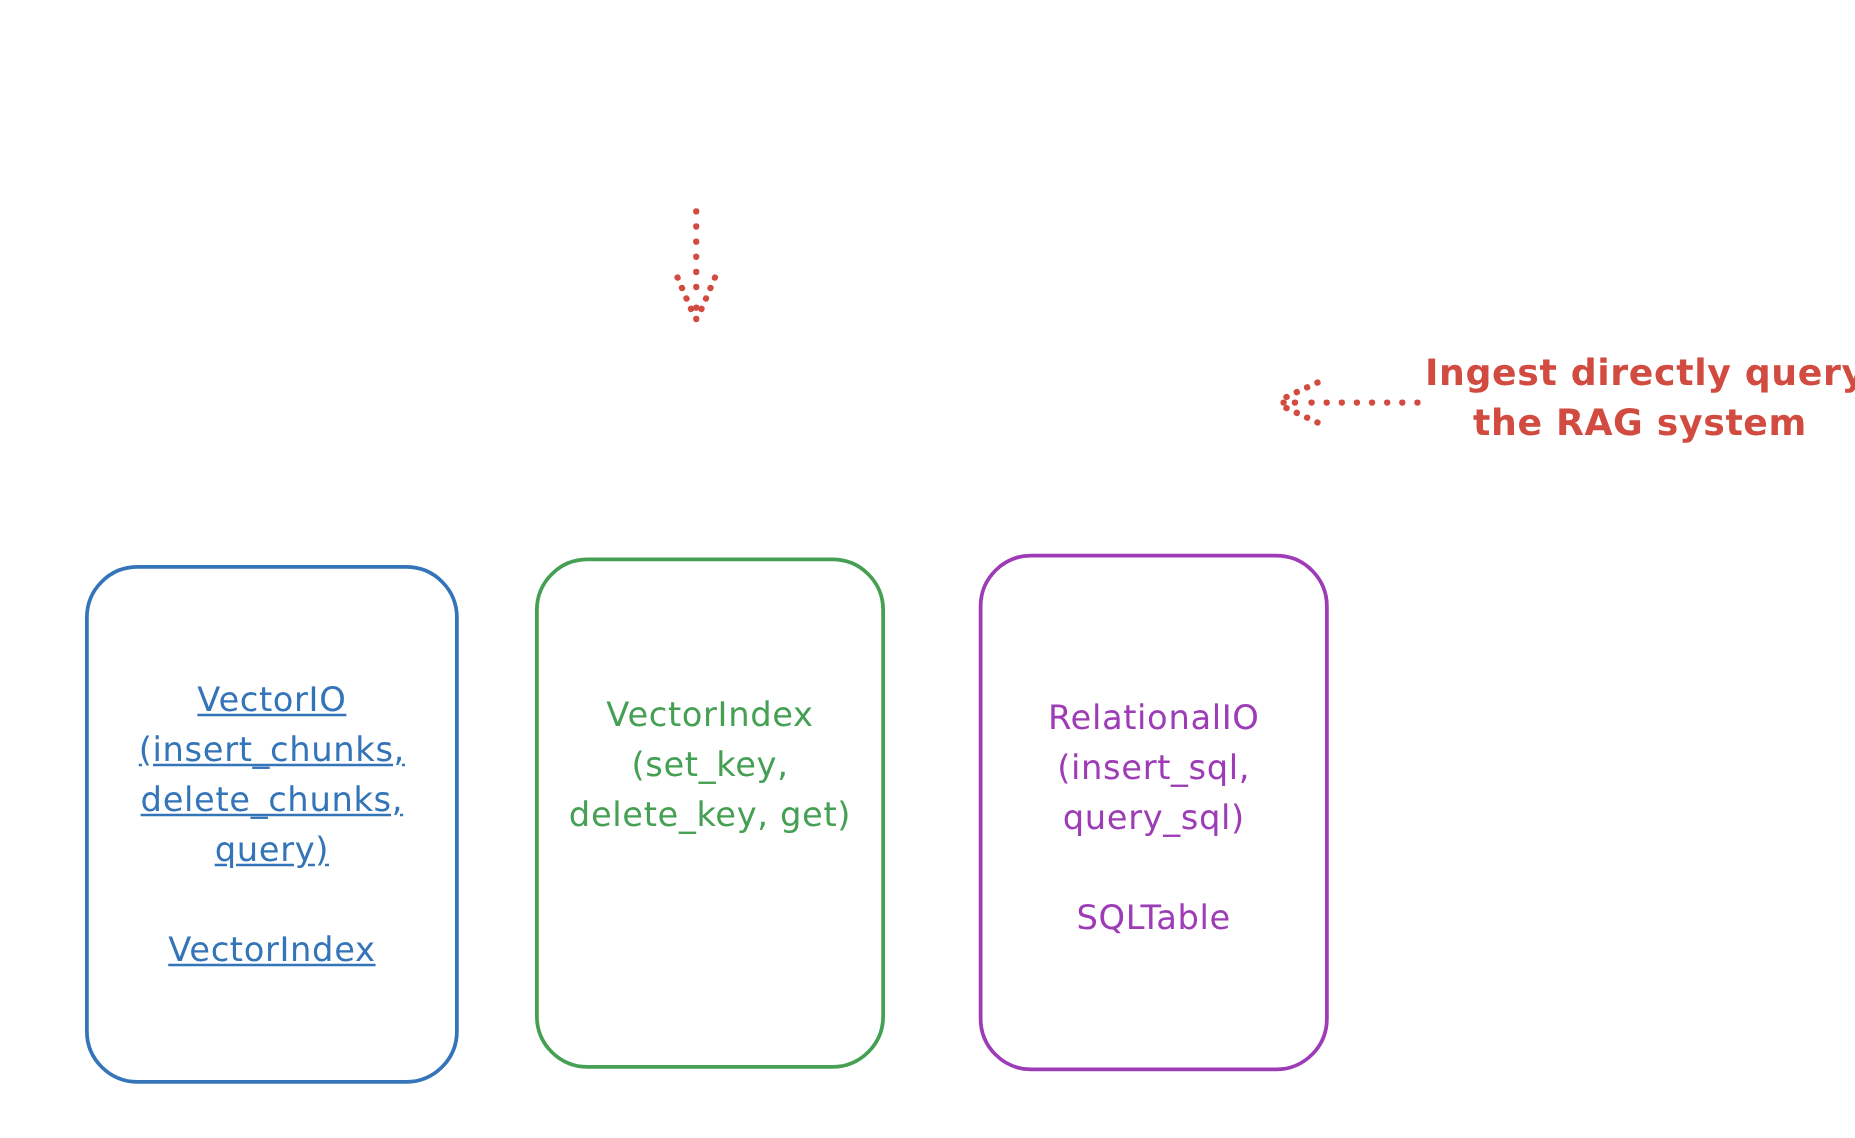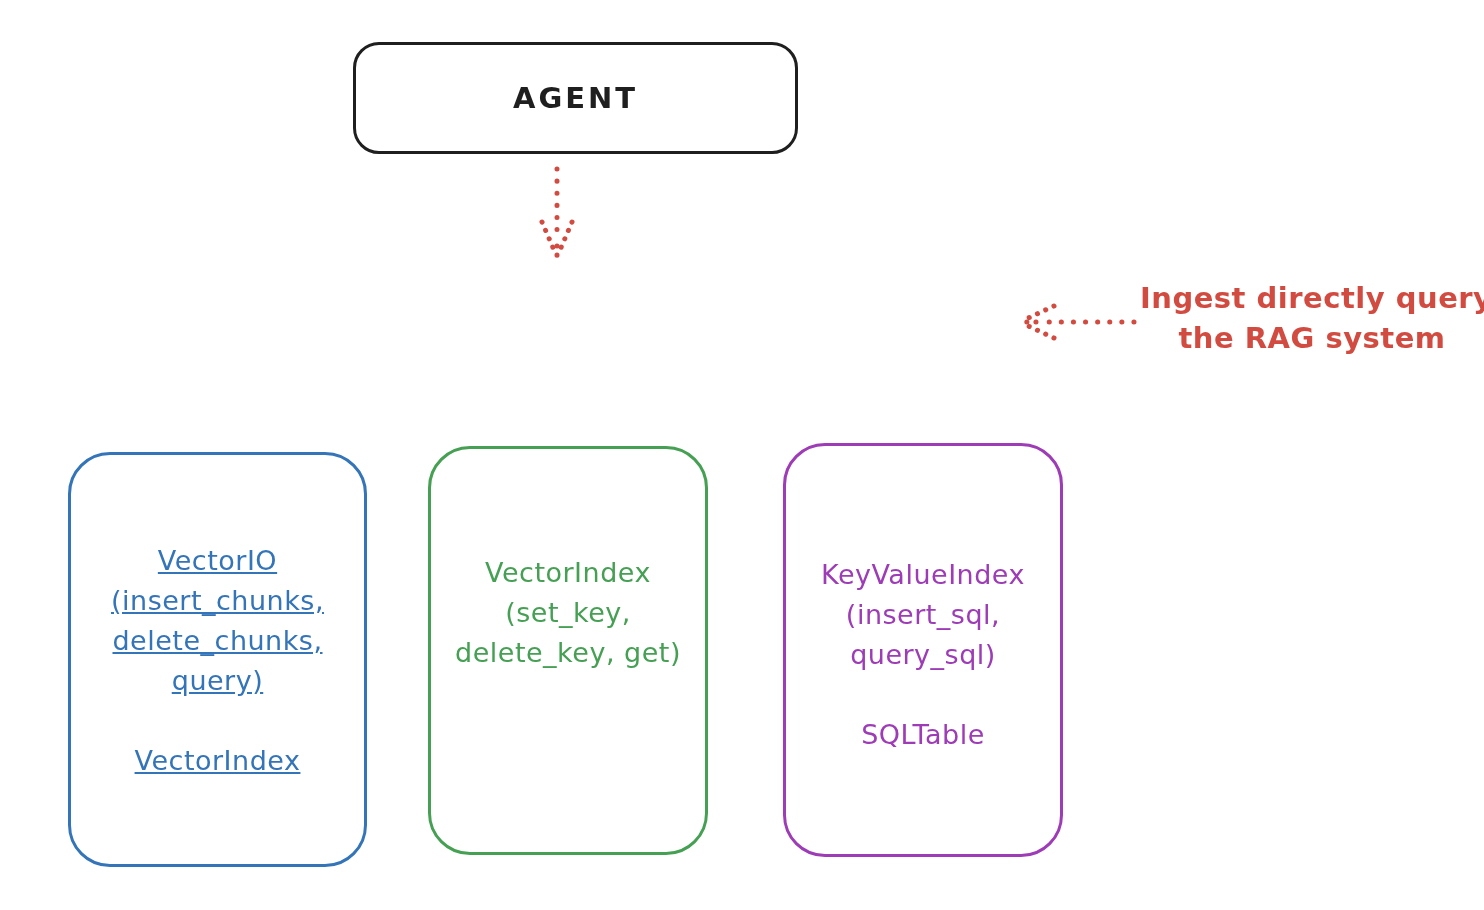--- a/index.html
+++ b/index.html
@@ -109,23 +109,20 @@
     </g>
 
     <g>
       <line class="dotline" x1="1134" y1="322" x2="1048" y2="322"></line>
       <line class="dotline head" x1="1054" y1="306" x2="1024" y2="320"></line>
       <line class="dotline head" x1="1054" y1="338" x2="1024" y2="324"></line>
       <line class="dotline head" x1="1036" y1="322" x2="1022" y2="322"></line>
     </g>
   </svg>
 
-  <div class="box black" style="left:353px; top:42px; width:445px; height:112px; border-radius:26px;">
-    <span class="node-label agent-label">AGENT</span>
-  </div>
 
 
   <div class="annotation">
     <div class="ann-line">Ingest directly query</div>
     <div class="ann-line">the RAG system</div>
   </div>
 
   <div class="store-box blue-box" style="left:68px; top:452px; width:299px; height:415px;">
     <div class="store-labels" style="top:86px;text-decoration:underline;">
       <div class="store-line">VectorIO</div>
@@ -139,20 +136,20 @@
   <div class="store-box green-box" style="left:428px; top:446px; width:280px; height:409px;">
     <div class="store-labels" style="top:104px;">
       <div class="store-line">VectorIndex</div>
       <div class="store-line">(set_key,</div>
       <div class="store-line">delete_key, get)</div>
     </div>
   </div>
 
   <div class="store-box purple-box" style="left:783px; top:443px; width:280px; height:414px;">
     <div class="store-labels" style="top:109px;">
-      <div class="store-line">KeyValueIndex</div>
+      <div class="store-line">RelationalIO</div>
       <div class="store-line">(insert_sql,</div>
       <div class="store-line">query_sql)</div>
       <div class="store-line index-line">SQLTable</div>
     </div>
   </div>
 
 </div>
 
 </body></html>

